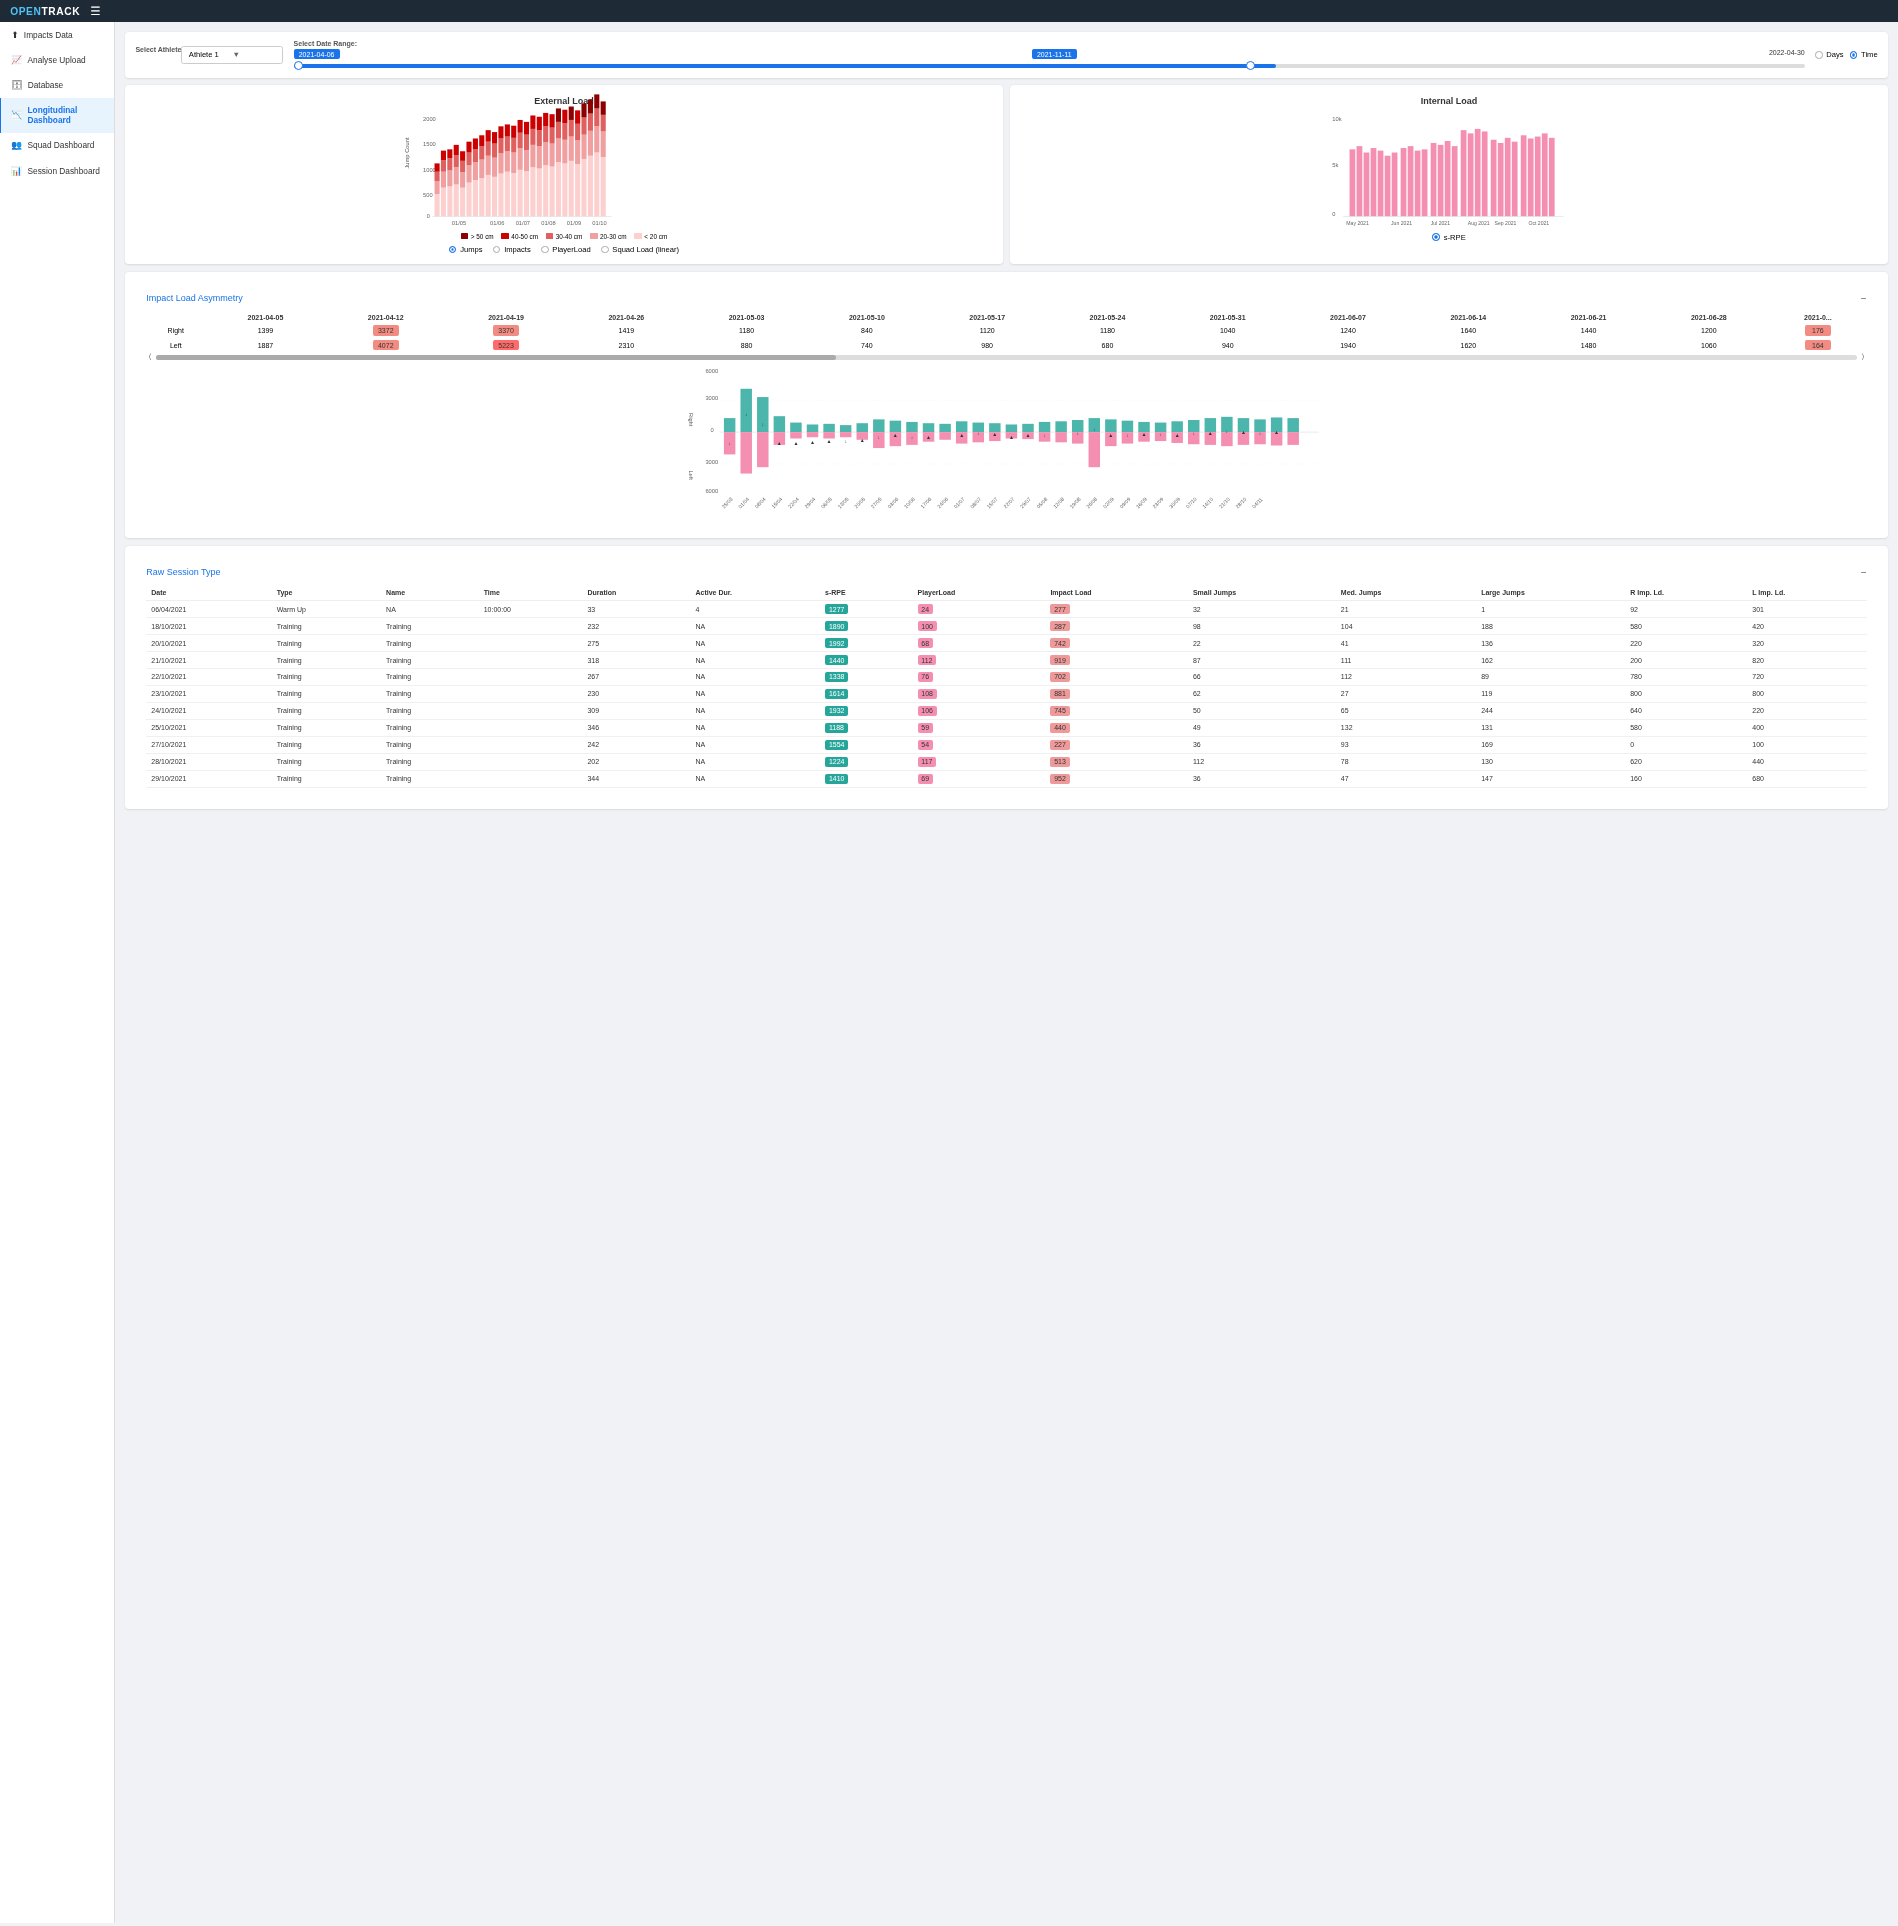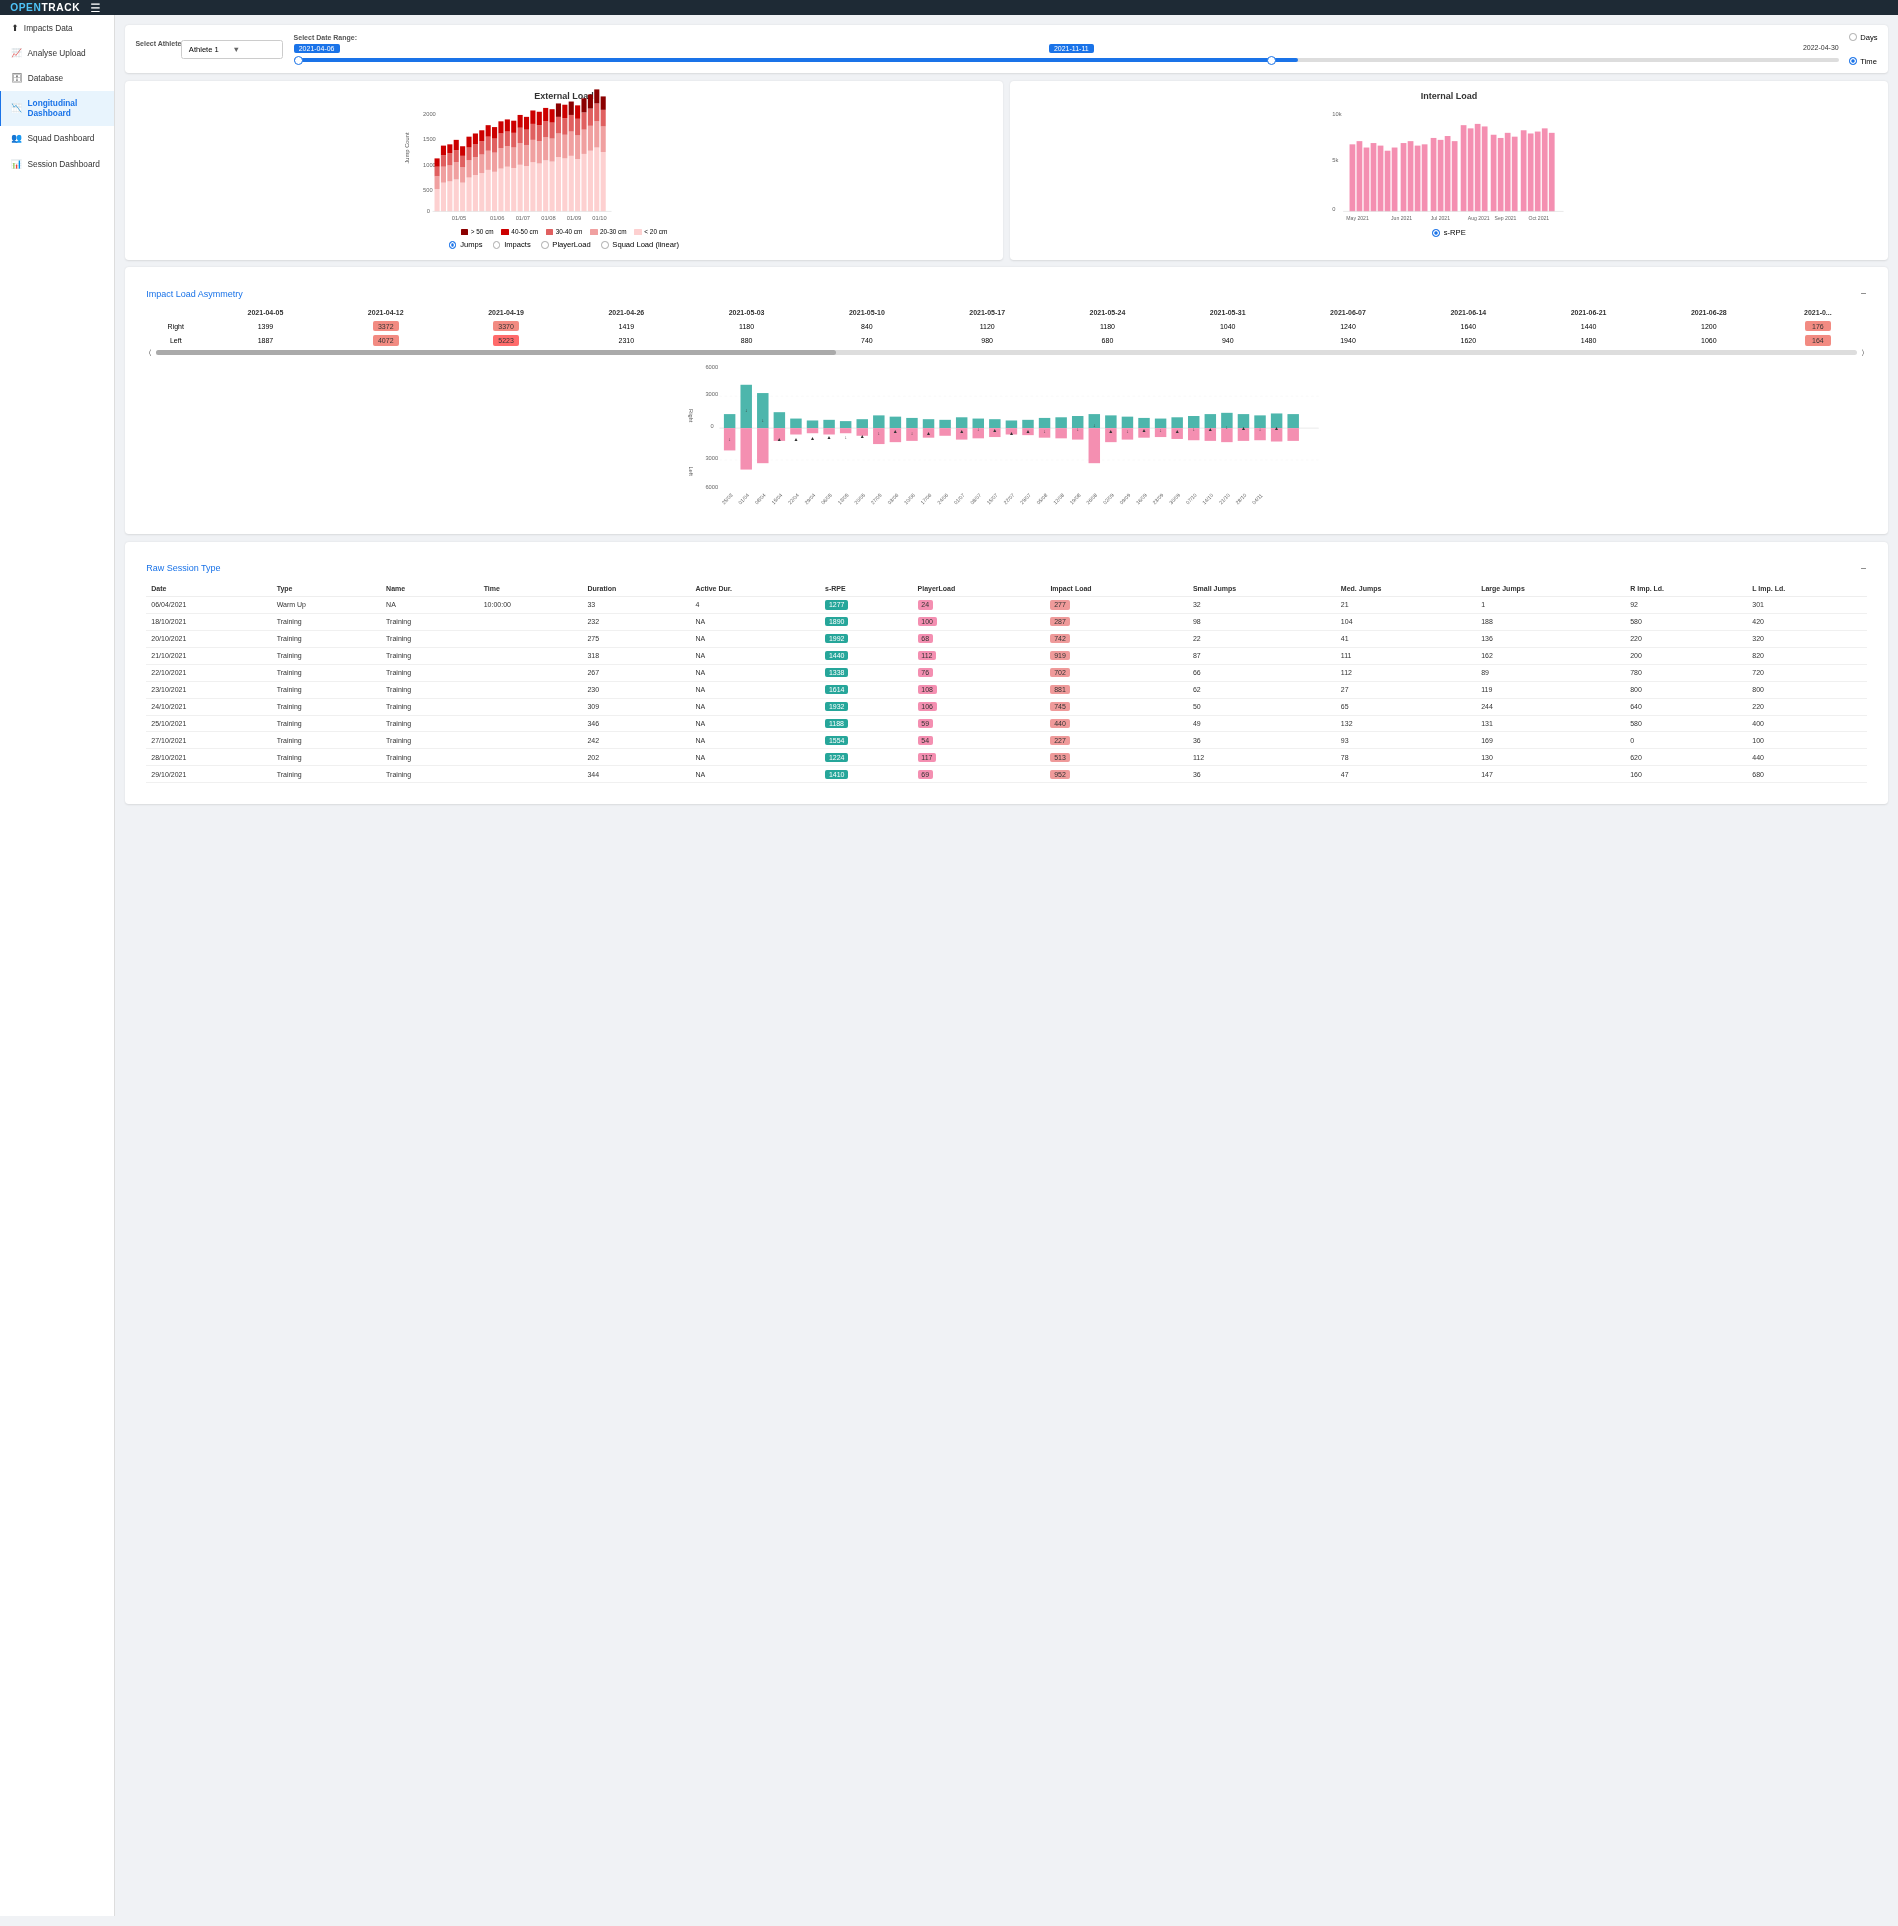--- a/index.html
+++ b/index.html
@@ -5,21 +5,21 @@
     * { box-sizing: border-box; margin: 0; padding: 0; }
     body { font-family: Arial, sans-serif; background: #f0f2f5; font-size: 7.6px; }
 
     
     .header {
       background: #1e2a35;
       color: white;
       display: flex;
       align-items: center;
       padding: 0 10.2px;
-      height: 15px;
+      height: 22px;
     }
     .header-logo {
       font-size: 10.2px;
       font-weight: bold;
       letter-spacing: 0.6px;
     }
     .header-logo span { color: #4fc3f7; }
     .hamburger {
       margin-left: 10.2px;
       cursor: pointer;
@@ -119,21 +119,21 @@
       position: absolute;
       width: 9px;
       height: 9px;
       background: white;
       border: 1.3px solid #1a73e8;
       border-radius: 50%;
       top: -2.5px;
       cursor: pointer;
     }
 
-    .period-options { display: flex; flex-direction: column; gap: 15px; }
+    .period-options { display: flex; flex-direction: row; gap: 6px; align-items: flex-end; }
     .radio-option { display: flex; align-items: center; gap: 3.8px; font-size: 7.6px; cursor: pointer; }
     .radio-circle {
       width: 7.6px; height: 7.6px;
       border-radius: 50%;
       border: 1.3px solid #aaa;
       display: inline-block;
     }
     .radio-circle.checked { border-color: #1a73e8; background: #1a73e8; box-shadow: inset 0 0 0 1.3px white; }
 
     

